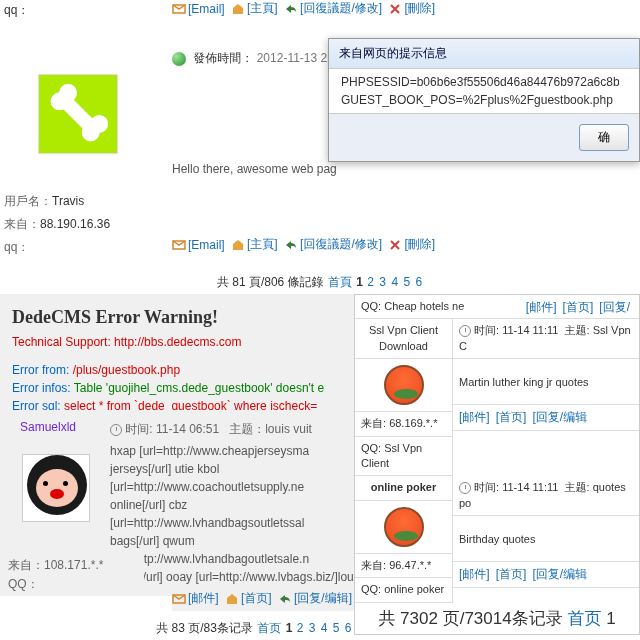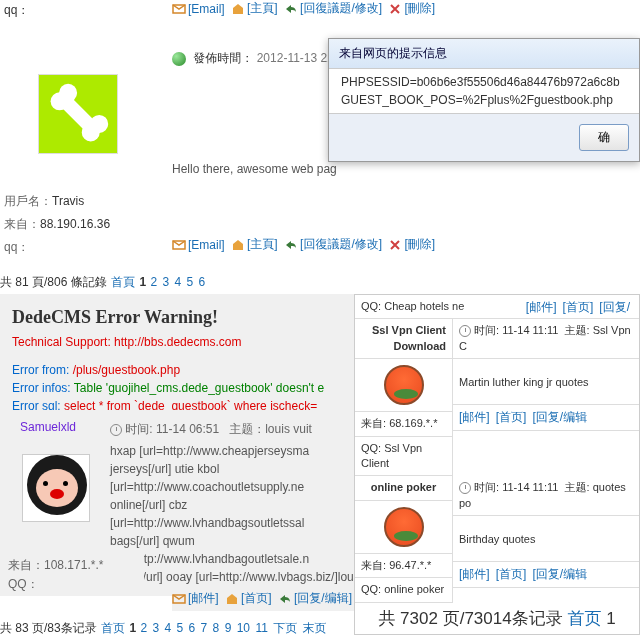--- a/index.html
+++ b/index.html
@@ -12,21 +12,21 @@
 .bone:before{left:-6px;box-shadow:0 12px 0 #fff}
 .bone:after{right:-6px;box-shadow:0 12px 0 #fff}
 .ic{display:inline-flex;align-items:center;gap:2px;margin-right:3px;color:#1a6db3;font-size:12px}
 .ic svg{width:14px;height:14px}
 .globe{width:14px;height:14px;border-radius:50%;background:radial-gradient(circle at 30% 30%,#9be89b,#2a8a2a);display:inline-block;vertical-align:middle;margin-right:4px}
 .msgbox{position:absolute;right:0;top:38px;width:312px;border:1px solid #999;background:linear-gradient(#eaf2fb,#d7e6f7);box-shadow:0 2px 8px rgba(0,0,0,.3)}
 .msgbox-t{padding:6px 10px;font-size:12px;color:#003;background:linear-gradient(#eaf2fb,#d7e6f7)}
 .msgbox-b{background:#fff;padding:4px 12px;font-size:12px;line-height:1.5;color:#333;border-top:1px solid #ccc;border-bottom:1px solid #ccc}
 .msgbox-f{padding:10px;text-align:right;background:#eaeff7}
 .btn{padding:4px 18px;background:linear-gradient(#fefefe,#e5e5e5);border:1px solid #7a9cc6;border-radius:3px;font-size:12px;cursor:pointer}
-.pag{text-align:left;color:#333;padding:6px 0}
+.pag{text-align:center;color:#333;padding:6px 0}
 .pag a{color:#1a6db3;text-decoration:none;margin:0 1px}
 .pag .cur{color:#333;font-weight:bold}
 .err{background:#f0f0f0;padding:10px 12px;line-height:1.5}
 .err-t{font-size:18px;font-weight:bold;color:#333;font-family:Verdana}
 .red{color:#d00}
 .blue{color:#06c}
 .green{color:#008000}
 .post{background:#f0f0f0;padding:10px;display:flex}
 .post-l{width:100px;flex-shrink:0}
 .post-r{flex:1;font-size:12px;line-height:1.5}
@@ -226,21 +226,21 @@
 <div class="side-row">
 <span>QQ:</span> <span>Cheap hotels ne</span>
 <span style="float:right"><a class="ic">
           <span>[邮件]</span>
         </a> <a class="ic">
           <span>[首页]</span>
         </a> <a class="ic">[回复/</a></span>
 </div>
 <div style="display:flex">
 <div style="width:98px;border-right:1px solid #ddd">
-<div class="side-row" style="font-weight:bold;text-align:right">Ssl Vpn Client Download</div>
+<div class="side-row" style="font-weight:normal;text-align:center">Ssl Vpn Client Download</div>
 <div class="side-row" style="text-align:center"><span class="side-av"></span></div>
 <div class="side-row"><span>来自:</span> <span>68.169.*.*</span></div>
 <div class="side-row"><span>QQ:</span> <span>Ssl Vpn Client</span></div>
 </div>
 <div style="flex:1">
 <div class="side-row"><span class="clk"></span> <span>时间:</span> <span>11-14 11:11</span>&nbsp;&nbsp;<span>主题:</span> <span>Ssl Vpn C</span></div>
 <div class="side-row" style="height:46px;padding-top:16px">Martin luther king jr quotes</div>
 <div class="side-row"><a class="ic">
             <span>[邮件]</span>
           </a> <a class="ic">

